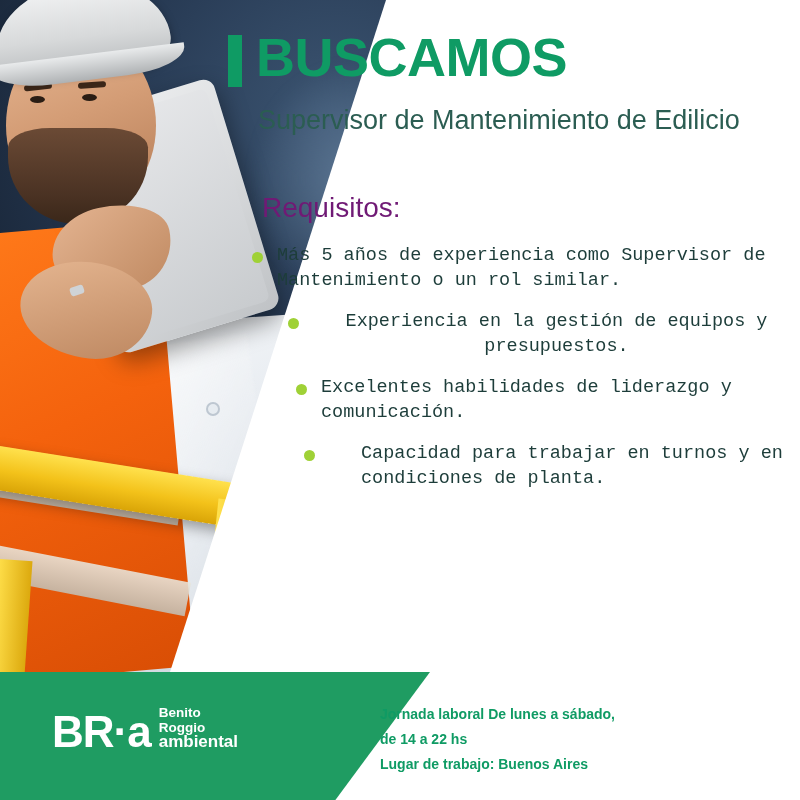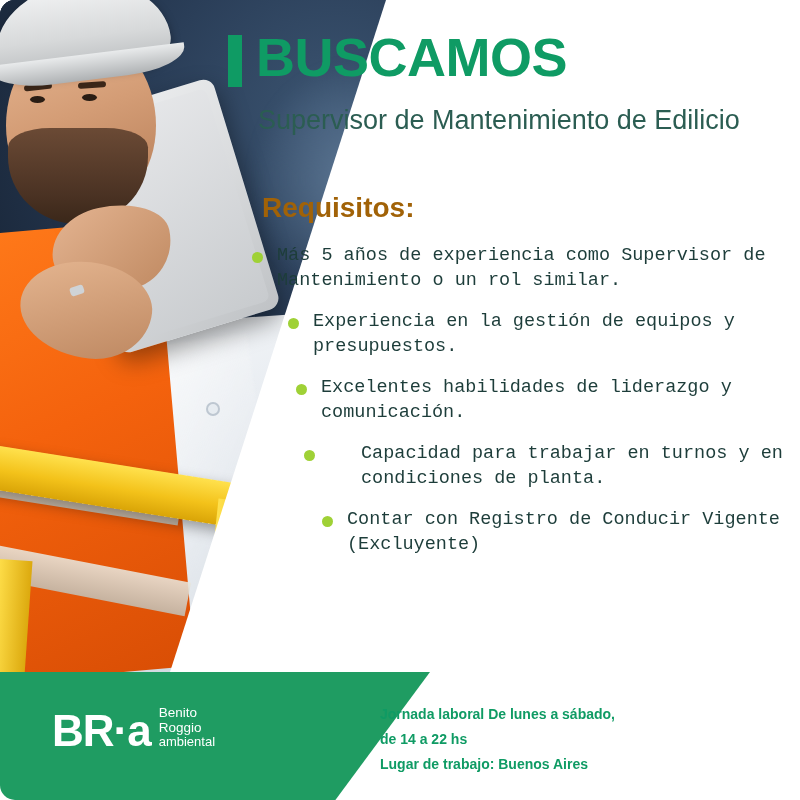--- a/index.html
+++ b/index.html
@@ -7,21 +7,20 @@
     width:800px;height:800px;
     font-family:"Liberation Sans", sans-serif;
     background:#ffffff;
     overflow:hidden;
   }
   .poster{
     position:relative;
     width:800px;height:800px;
     background:#ffffff;
     overflow:hidden;
-    border-radius:15px;
   }
 
   
   .photo{
     position:absolute;left:0;top:0;width:430px;height:672px;
     overflow:hidden;
     background:#16243a;
   }
   
   .ph-bg{
@@ -183,39 +182,39 @@
   .buscamos{
     font-size:54px;line-height:54px;font-weight:bold;color:#0f9b64;
     letter-spacing:-.5px;
   }
   .subtitle{
     position:absolute;left:30px;top:104px;width:520px;
     font-size:27px;line-height:33px;color:#2b5d52;font-weight:normal;
   }
   .req{
     position:absolute;left:34px;top:192px;
-    font-size:28px;font-weight:bold;color:#a16207;
+    font-size:28px;font-weight:normal;color:#701a75;
   }
 
   .bullets{
     position:absolute;left:16px;top:243px;width:556px;
   }
   .bullet{
     position:relative;display:flex;align-items:flex-start;margin-bottom:16px;font-family:Liberation Mono, monospace;
   }
   .dot{
     flex:0 0 auto;width:11px;height:11px;border-radius:50%;
     background:#9fd136;margin-top:9px;margin-right:14px;
   }
   .btxt{
     font-size:18.5px;line-height:25px;color:#1d3d3a;
   }
   .b0{margin-left:8px;}
   .b1{margin-left:16px;}
-  .b2{margin-left:44px;}
+  .b2{margin-left:44px;text-align:center;}
   .b3{margin-left:52px;}
   .b4{margin-left:60px;gap:32px;}
   .b5{margin-left:78px;}
 
   
   .footer{
     position:absolute;left:0;top:672px;width:800px;height:128px;
     background:#ffffff;
   }
   .footer-green{
@@ -228,23 +227,23 @@
     background:#ffffff;
     z-index:0;
   }
   .logo{
     position:absolute;left:52px;top:34px;display:flex;align-items:flex-end;gap:8px;
   }
   .logo-main{
     font-size:44px;font-weight:bold;color:#ffffff;letter-spacing:-1px;line-height:44px;
   }
   .logo-words{
-    color:#ffffff;font-size:13.5px;line-height:14.5px;padding-bottom:3px;
-  }
-  .logo-words .w3{font-size:13px;text-align:right;}
+    color:#ffffff;font-size:13.5px;line-height:14.5px;padding-bottom:3px;font-weight:bold;
+  }
+  .logo-words .w3{font-size:17px;text-align:right;}
   .footer-text{
     position:absolute;left:380px;top:30px;width:400px;
     font-size:14px;line-height:25px;font-weight:bold;color:#0f9b64;
   }
 </style>
 </head>
 <body>
 
 <div class="poster">
 
@@ -306,24 +305,20 @@
         <span class="btxt">Experiencia en la gestión de equipos y presupuestos.</span>
       </div>
       <div class="bullet b3">
         <span class="dot"></span>
         <span class="btxt">Excelentes habilidades de liderazgo y comunicación.</span>
       </div>
       <div class="bullet b4">
         <span class="dot"></span>
         <span class="btxt">Capacidad para trabajar en turnos y en condiciones de planta.</span>
       </div>
-      <div class="bullet b5">
-        <span class="dot"></span>
-        <span class="btxt">Contar con Registro de Conducir Vigente (Excluyente)</span>
-      </div>
     </div>
   </div>
 
   <div class="footer">
     <div class="footer-green-right"></div>
     <div class="footer-green"></div>
 
     <div class="logo">
       <span class="logo-main">BR·a</span>
       <span class="logo-words">

